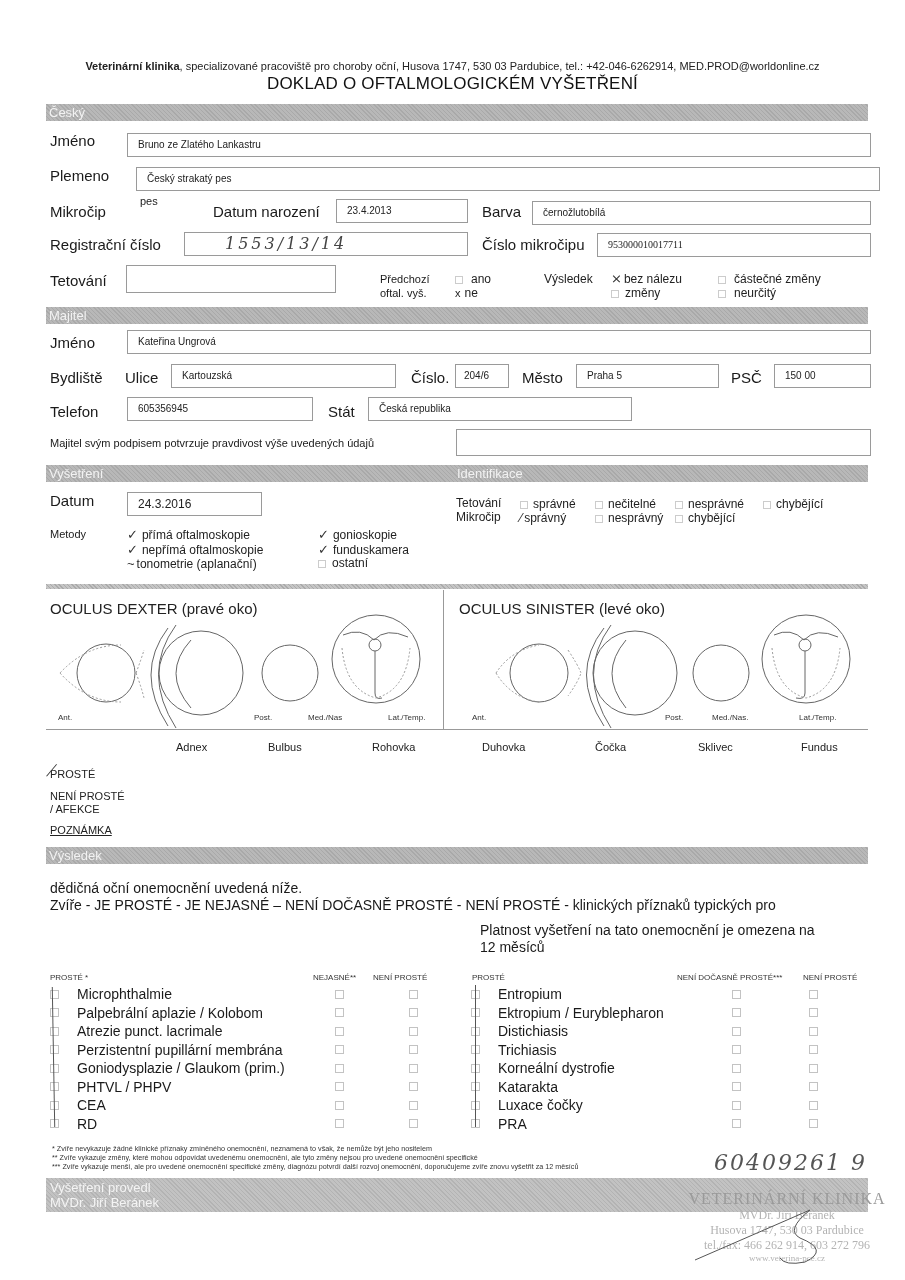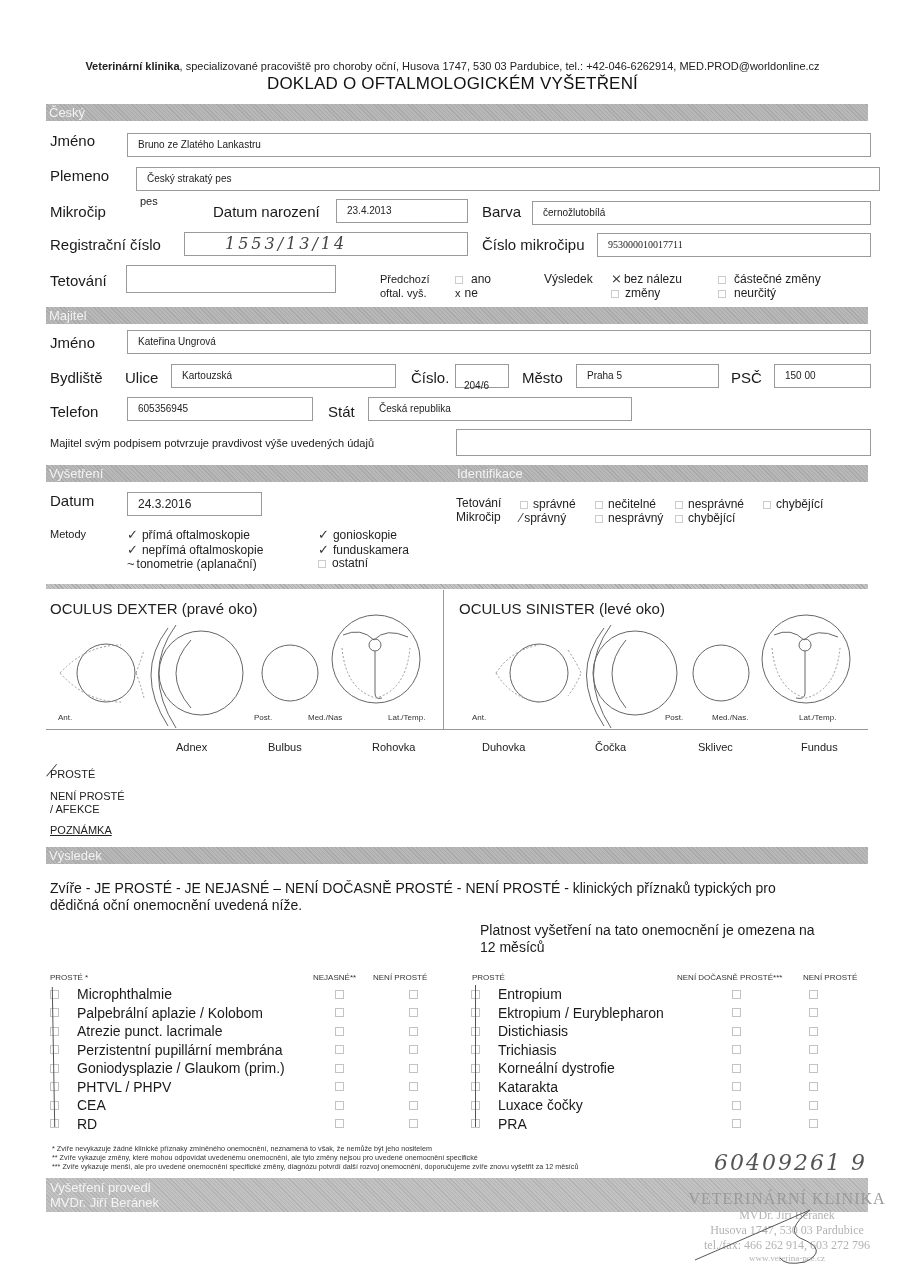--- a/index.html
+++ b/index.html
@@ -79,21 +79,21 @@
 
 <div class="abs section-bar" style="top:307px;">Majitel</div>
 
 <div class="abs lbl" style="left:50px;top:334px;">Jméno</div>
 <div class="abs field" style="left:127px;top:330px;width:744px;">Kateřina Ungrová</div>
 
 <div class="abs lbl" style="left:50px;top:369px;">Bydliště</div>
 <div class="abs lbl" style="left:125px;top:369px;">Ulice</div>
 <div class="abs field" style="left:171px;top:364px;width:225px;">Kartouzská</div>
 <div class="abs lbl" style="left:411px;top:369px;">Číslo.</div>
-<div class="abs field" style="left:455px;top:364px;width:54px;padding:10px 8px;">204/6</div>
+<div class="abs field" style="left:455px;top:364px;width:54px;padding:0 8px;">204/6</div>
 <div class="abs lbl" style="left:522px;top:369px;">Město</div>
 <div class="abs field" style="left:576px;top:364px;width:143px;">Praha 5</div>
 <div class="abs lbl" style="left:731px;top:369px;">PSČ</div>
 <div class="abs field" style="left:774px;top:364px;width:97px;">150 00</div>
 
 <div class="abs lbl" style="left:50px;top:403px;">Telefon</div>
 <div class="abs field" style="left:127px;top:397px;width:186px;">605356945</div>
 <div class="abs lbl" style="left:328px;top:403px;">Stát</div>
 <div class="abs field" style="left:368px;top:397px;width:264px;">Česká republika</div>
 
@@ -194,22 +194,22 @@
   <span class="check" style="position:absolute;left:-4px;top:-6px;font-size:16px;">⟋</span><span>PROSTÉ</span>
 </div>
 <div class="abs struct-lbl" style="left:50px;top:790px;line-height:13px;">
   <div>NENÍ PROSTÉ</div>
   <div>/ AFEKCE</div>
 </div>
 <div class="abs struct-lbl" style="left:50px;top:824px;text-decoration:underline;">POZNÁMKA</div>
 
 <div class="abs section-bar" style="top:847px;">Výsledek</div>
 <div class="abs" style="left:50px;top:880px;font-size:14px;line-height:17px;color:#1a1a1a;width:830px;">
+  <div>dědičná oční onemocnění uvedená níže.</div>
   <div>Zvíře - JE PROSTÉ - JE NEJASNÉ – NENÍ DOČASNĚ PROSTÉ - NENÍ PROSTÉ - klinických příznaků typických pro</div>
-  <div>dědičná oční onemocnění uvedená níže.</div>
 </div>
 <div class="abs" style="left:480px;top:922px;font-size:14px;line-height:17px;color:#1a1a1a;">
   <div>Platnost vyšetření na tato onemocnění je omezena na</div>
   <div>12 měsíců</div>
 </div>
 
 <div class="abs col-h" style="left:50px;top:973px;">PROSTÉ *</div>
 <div class="abs col-h" style="left:313px;top:973px;">NEJASNÉ**</div>
 <div class="abs col-h" style="left:373px;top:973px;">NENÍ PROSTÉ</div>
 

